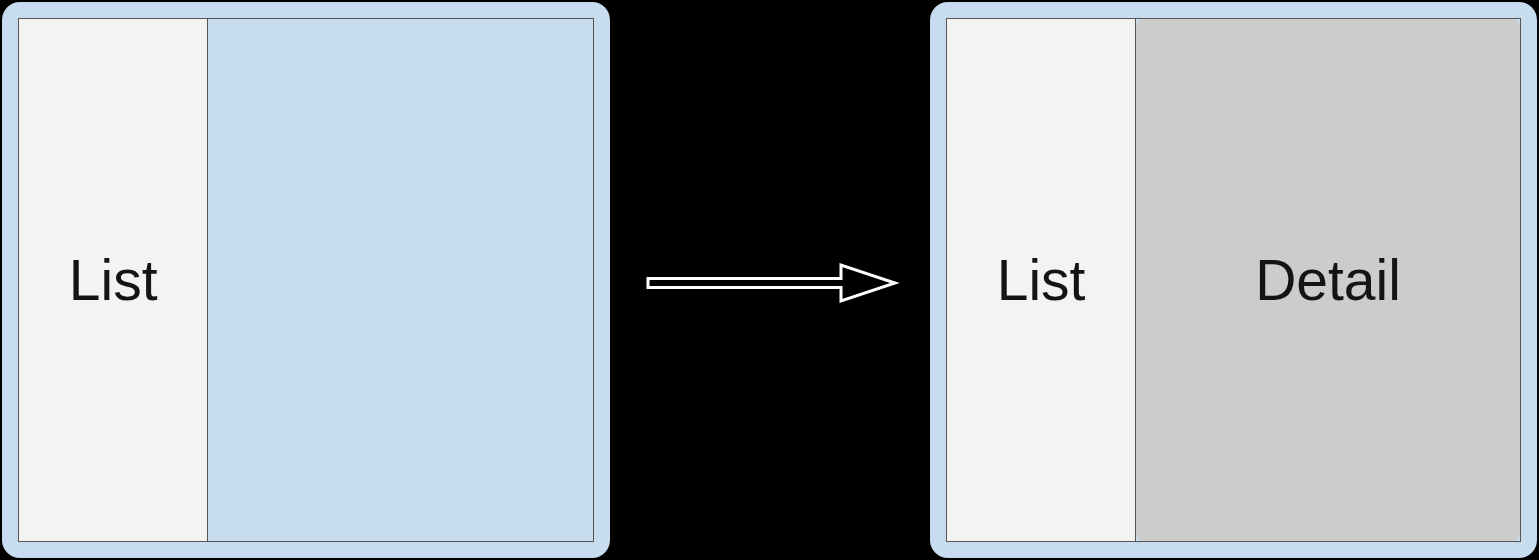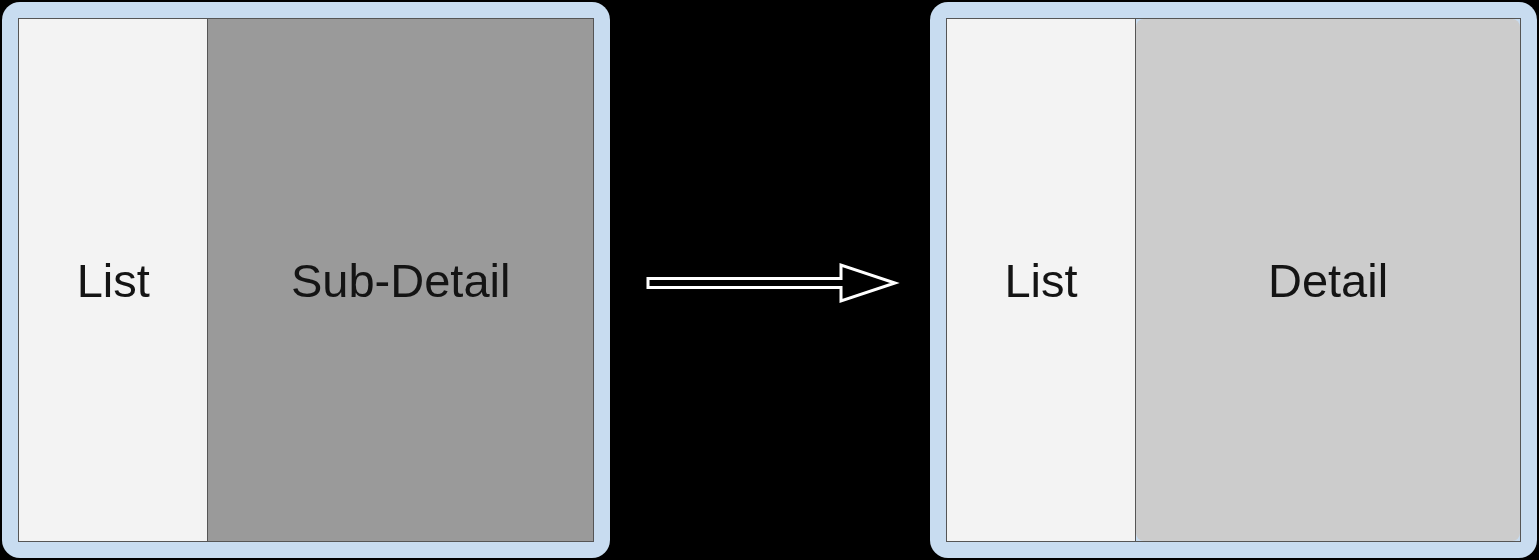--- a/index.html
+++ b/index.html
@@ -53,21 +53,21 @@
   
   .pane {
     display: flex;
     align-items: center;
     justify-content: center;
     box-sizing: border-box;
     height: 100%;
   }
   .pane-label {
     font-family: "Liberation Sans", sans-serif;
-    font-size: 47px;
+    font-size: 57px;
     font-weight: 400;
     color: #141414;
     letter-spacing: 0px;
     white-space: nowrap;
   }
 
   .pane-list {
     flex: 0 0 33%;
     background: #f3f3f3;
     border-right: 1px solid #555555;
@@ -96,23 +96,20 @@
 
 <div class="stage">
 
   <div class="screen-frame left">
     <div class="screen-inner">
 
       <div class="pane pane-list">
         <span class="pane-label">List</span>
       </div>
 
-      <div class="pane pane-subdetail">
-        <span class="pane-label">Sub-Detail</span>
-      </div>
 
     </div>
   </div>
 
   <div class="arrow">
     <svg width="255" height="50" viewBox="0 0 255 50">
       <path d="M 3 20.5 L 196 20.5 L 196 7 L 250 25 L 196 43 L 196 29.5 L 3 29.5 Z" fill="none" stroke="#ffffff" stroke-width="3" stroke-linejoin="miter" stroke-linecap="butt"></path>
     </svg>
   </div>
 

